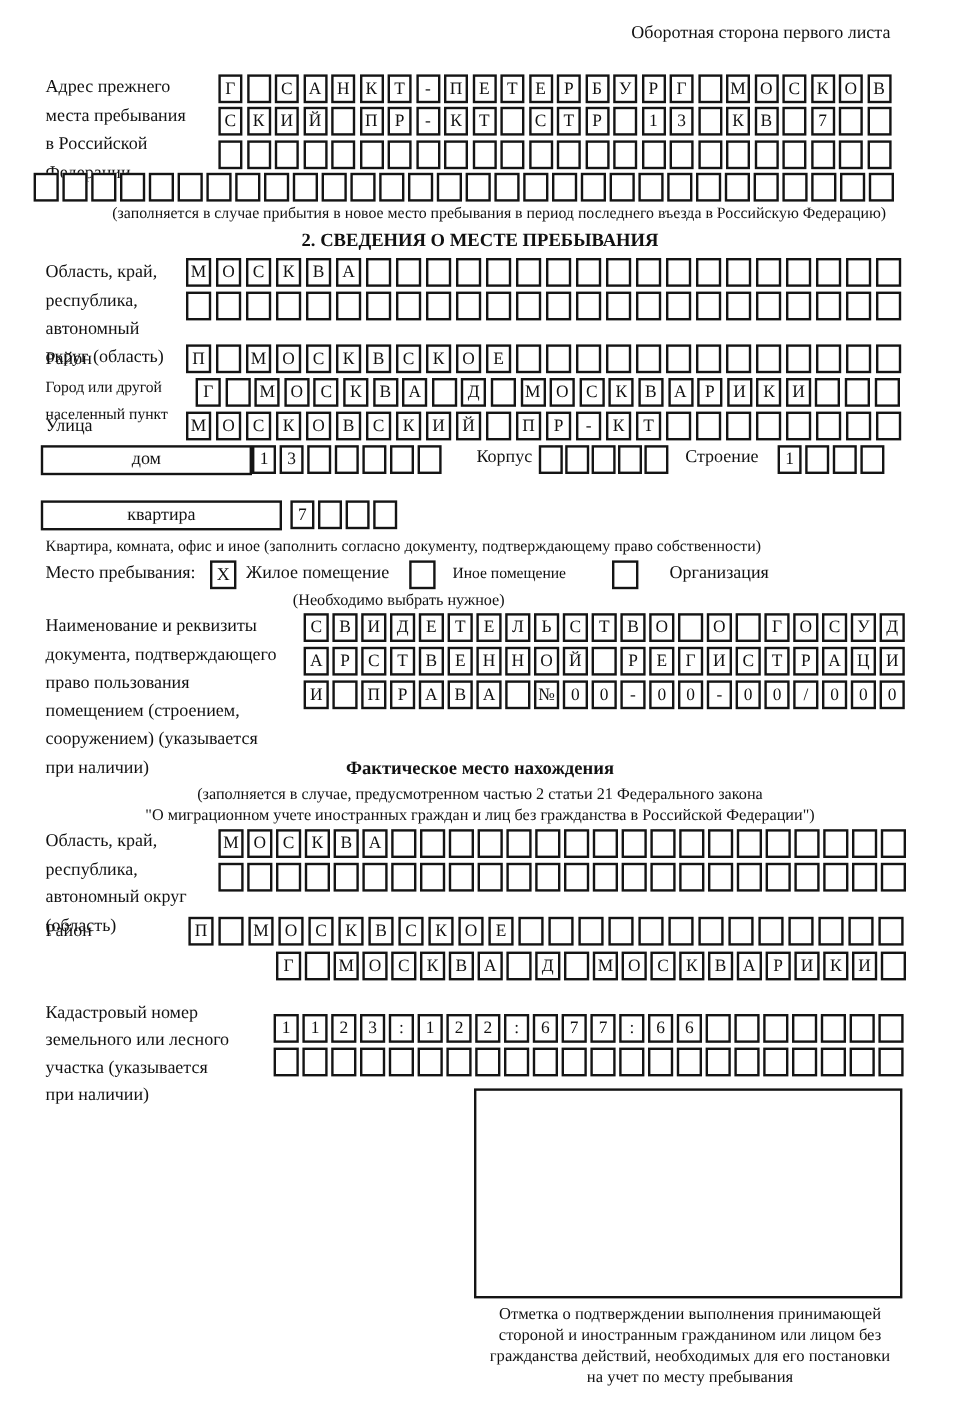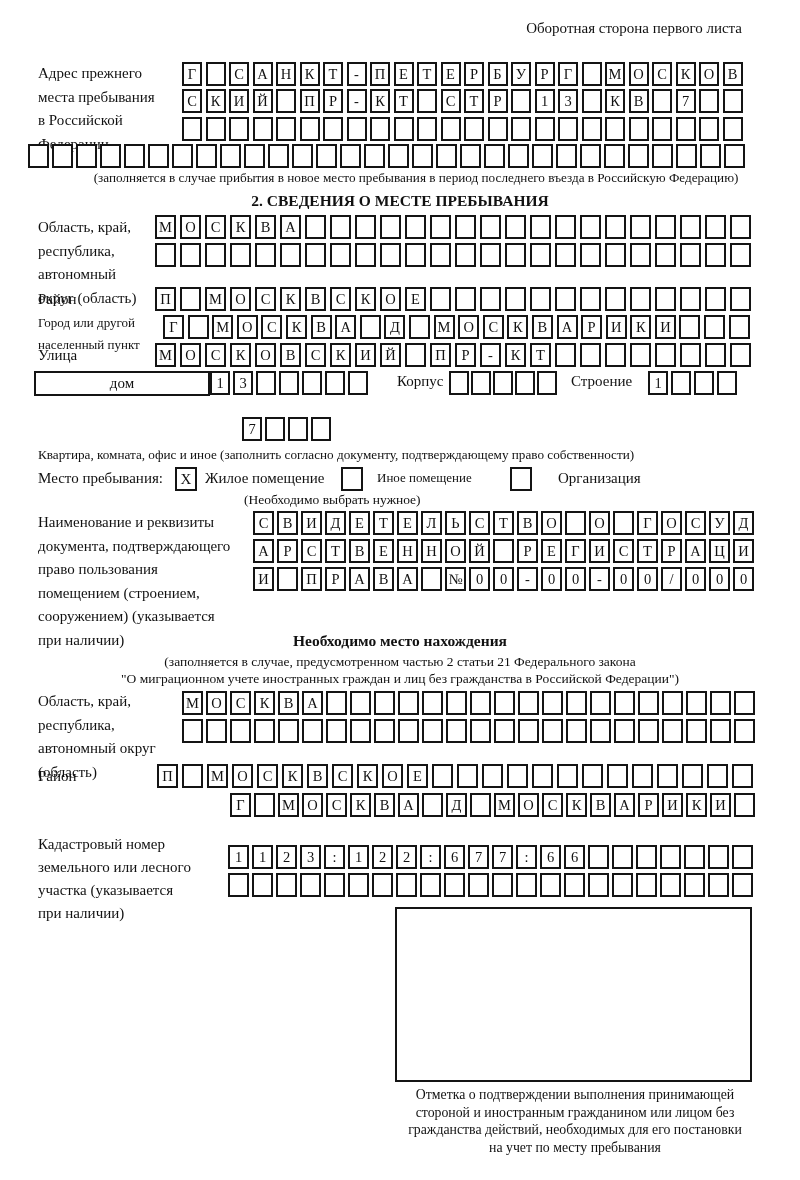--- a/index.html
+++ b/index.html
@@ -313,20 +313,21 @@
       <div class="cbox"></div>
     </div>
   <div class="abs" style="left:571px;top:373px;font-size:15px;">Строение</div>
   <div class="boxrow bre" style="left:648px;top:371px;">
       <div class="cbox">1</div>
       <div class="cbox"></div>
       <div class="cbox"></div>
       <div class="cbox"></div>
     </div>
 
+  <div class="typebox" style="left:34px;top:417px;width:201px;">квартира</div>
   <div class="boxrow bre" style="left:242px;top:417px;">
       <div class="cbox">7</div>
       <div class="cbox"></div>
       <div class="cbox"></div>
       <div class="cbox"></div>
     </div>
   <div class="cap" style="left:38px;top:447px;">Квартира, комната, офис и иное (заполнить согласно документу, подтверждающему право собственности)</div>
 
   <div class="abs" style="left:38px;top:470px;font-size:15px;">Место пребывания:</div>
   <div class="chk" style="left:175px;top:467px;">X</div>
@@ -406,21 +407,21 @@
       <div class="cbox">0</div>
       <div class="cbox">-</div>
       <div class="cbox">0</div>
       <div class="cbox">0</div>
       <div class="cbox">/</div>
       <div class="cbox">0</div>
       <div class="cbox">0</div>
       <div class="cbox">0</div>
     </div>
 
-  <div class="abs ctr bold" style="top:632px;font-size:15.5px;">Необходимо место нахождения</div>
+  <div class="abs ctr bold" style="top:632px;font-size:15.5px;">Фактическое место нахождения</div>
   <div class="abs ctr pre" style="top:654px;font-size:13.5px;line-height:16.5px;">(заполняется в случае, предусмотренном частью 2 статьи 21 Федерального закона
 "О миграционном учете иностранных граждан и лиц без гражданства в Российской Федерации")</div>
 
   <div class="lbl" style="left:38px;top:690px;">Область, край,
 республика,
 автономный округ
 (область)</div>
   <div class="boxrow brd" style="left:182px;top:691px;">
       <div class="cbox">М</div>
       <div class="cbox">О</div>

